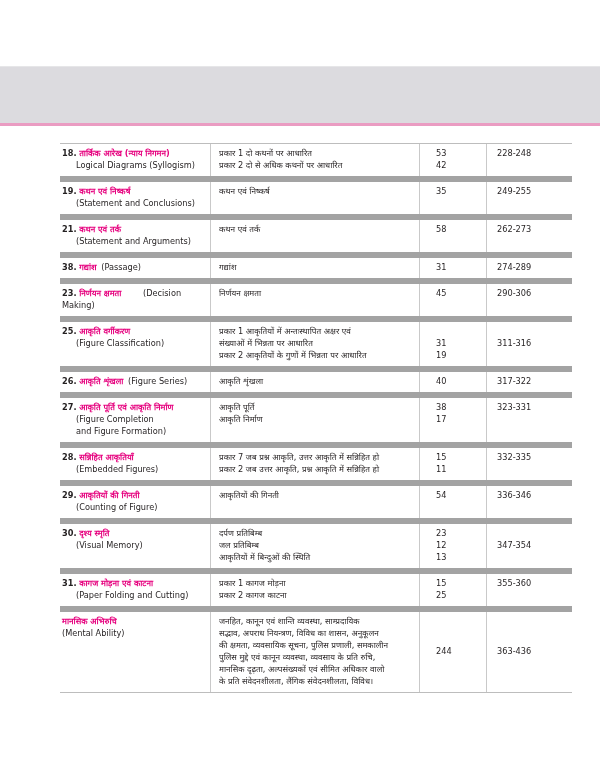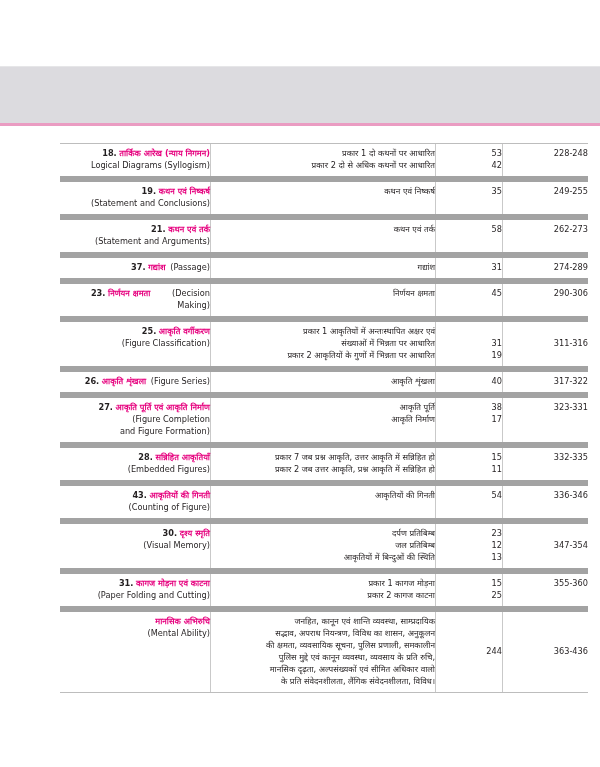--- a/index.html
+++ b/index.html
@@ -11,29 +11,29 @@
     position: absolute; left: 0; top: 66px; width: 600px; height: 58px;
     background: #dcdbdf; border-top: 1px solid #e6e6e8;
   }
   .band-line {
     position: absolute; left: 0; top: 123px; width: 600px; height: 3px; background: #ea9cc2;
   }
   .toc {
     position: absolute; left: 60px; top: 143px; width: 403px + 0px;
     border-collapse: collapse; table-layout: fixed;
   }
-  table.toc { width: 403px; text-align: right; }
+  table.toc { width: 403px; }
   .toc td {
     border-top: 6px solid #a3a3a3; vertical-align: top;
     font-size: 8.2px; line-height: 12px; padding: 3px 0 5px 0;
   }
   .toc tr:first-child td { border-top: 1.5px solid #bdbdbd; }
   .toc tr:last-child td { border-bottom: 1.5px solid #bdbdbd; }
   .toc td.c1 { width: 148px; padding-left: 2px; }
-  .toc td.c2 { width: 200px; padding-left: 24px; border-left: 1px solid #c9c9c9; margin-left: 28px; }
+  .toc td.c2 { width: 200px; padding-left: 8px; border-left: 1px solid #c9c9c9; margin-left: 28px; }
   .toc td.c3 { width: 50px; padding-left: 16px; border-left: 1px solid #c9c9c9; }
   .toc td.c4 { width: 75px; padding-left: 10px; border-left: 1px solid #c9c9c9; }
   .num { font-weight: bold; color: #231f20; }
   .hi { color: #e6007e; font-weight: bold; }
   .en { display: block; padding-left: 14px; }
   .en.flush { padding-left: 0; }
   .line { display: block; }
   .vmid { vertical-align: middle !important; }
 </style>
 </head>
@@ -86,21 +86,21 @@
     <td class="c2">
           <span class="line">कथन एवं तर्क</span>
         </td>
     <td class="c3">
           <span class="line">58</span>
         </td>
     <td class="c4"><span>262-273</span></td>
   </tr>
       <tr>
     <td class="c1">
-      <span class="num">37.</span>
+      <span class="num">38.</span>
       <span class="hi">गद्यांश</span>
       <span class="en-inline" style="margin-left: 2px;">(Passage)</span>
       <span class="en-wrap"></span>
     </td>
     <td class="c2">
           <span class="line">गद्यांश</span>
         </td>
     <td class="c3">
           <span class="line">31</span>
         </td>
@@ -184,21 +184,21 @@
           <span class="line">प्रकार 2 जब उत्तर आकृति, प्रश्न आकृति में सन्निहित हो</span>
         </td>
     <td class="c3">
           <span class="line">15</span>
           <span class="line">11</span>
         </td>
     <td class="c4"><span>332-335</span></td>
   </tr>
       <tr>
     <td class="c1">
-      <span class="num">43.</span>
+      <span class="num">29.</span>
       <span class="hi">आकृतियों की गिनती</span>
       <span class="en-inline"></span>
       <span class="en-wrap"><span class="en">(Counting of Figure)</span></span>
     </td>
     <td class="c2">
           <span class="line">आकृतियों की गिनती</span>
         </td>
     <td class="c3">
           <span class="line">54</span>
         </td>

